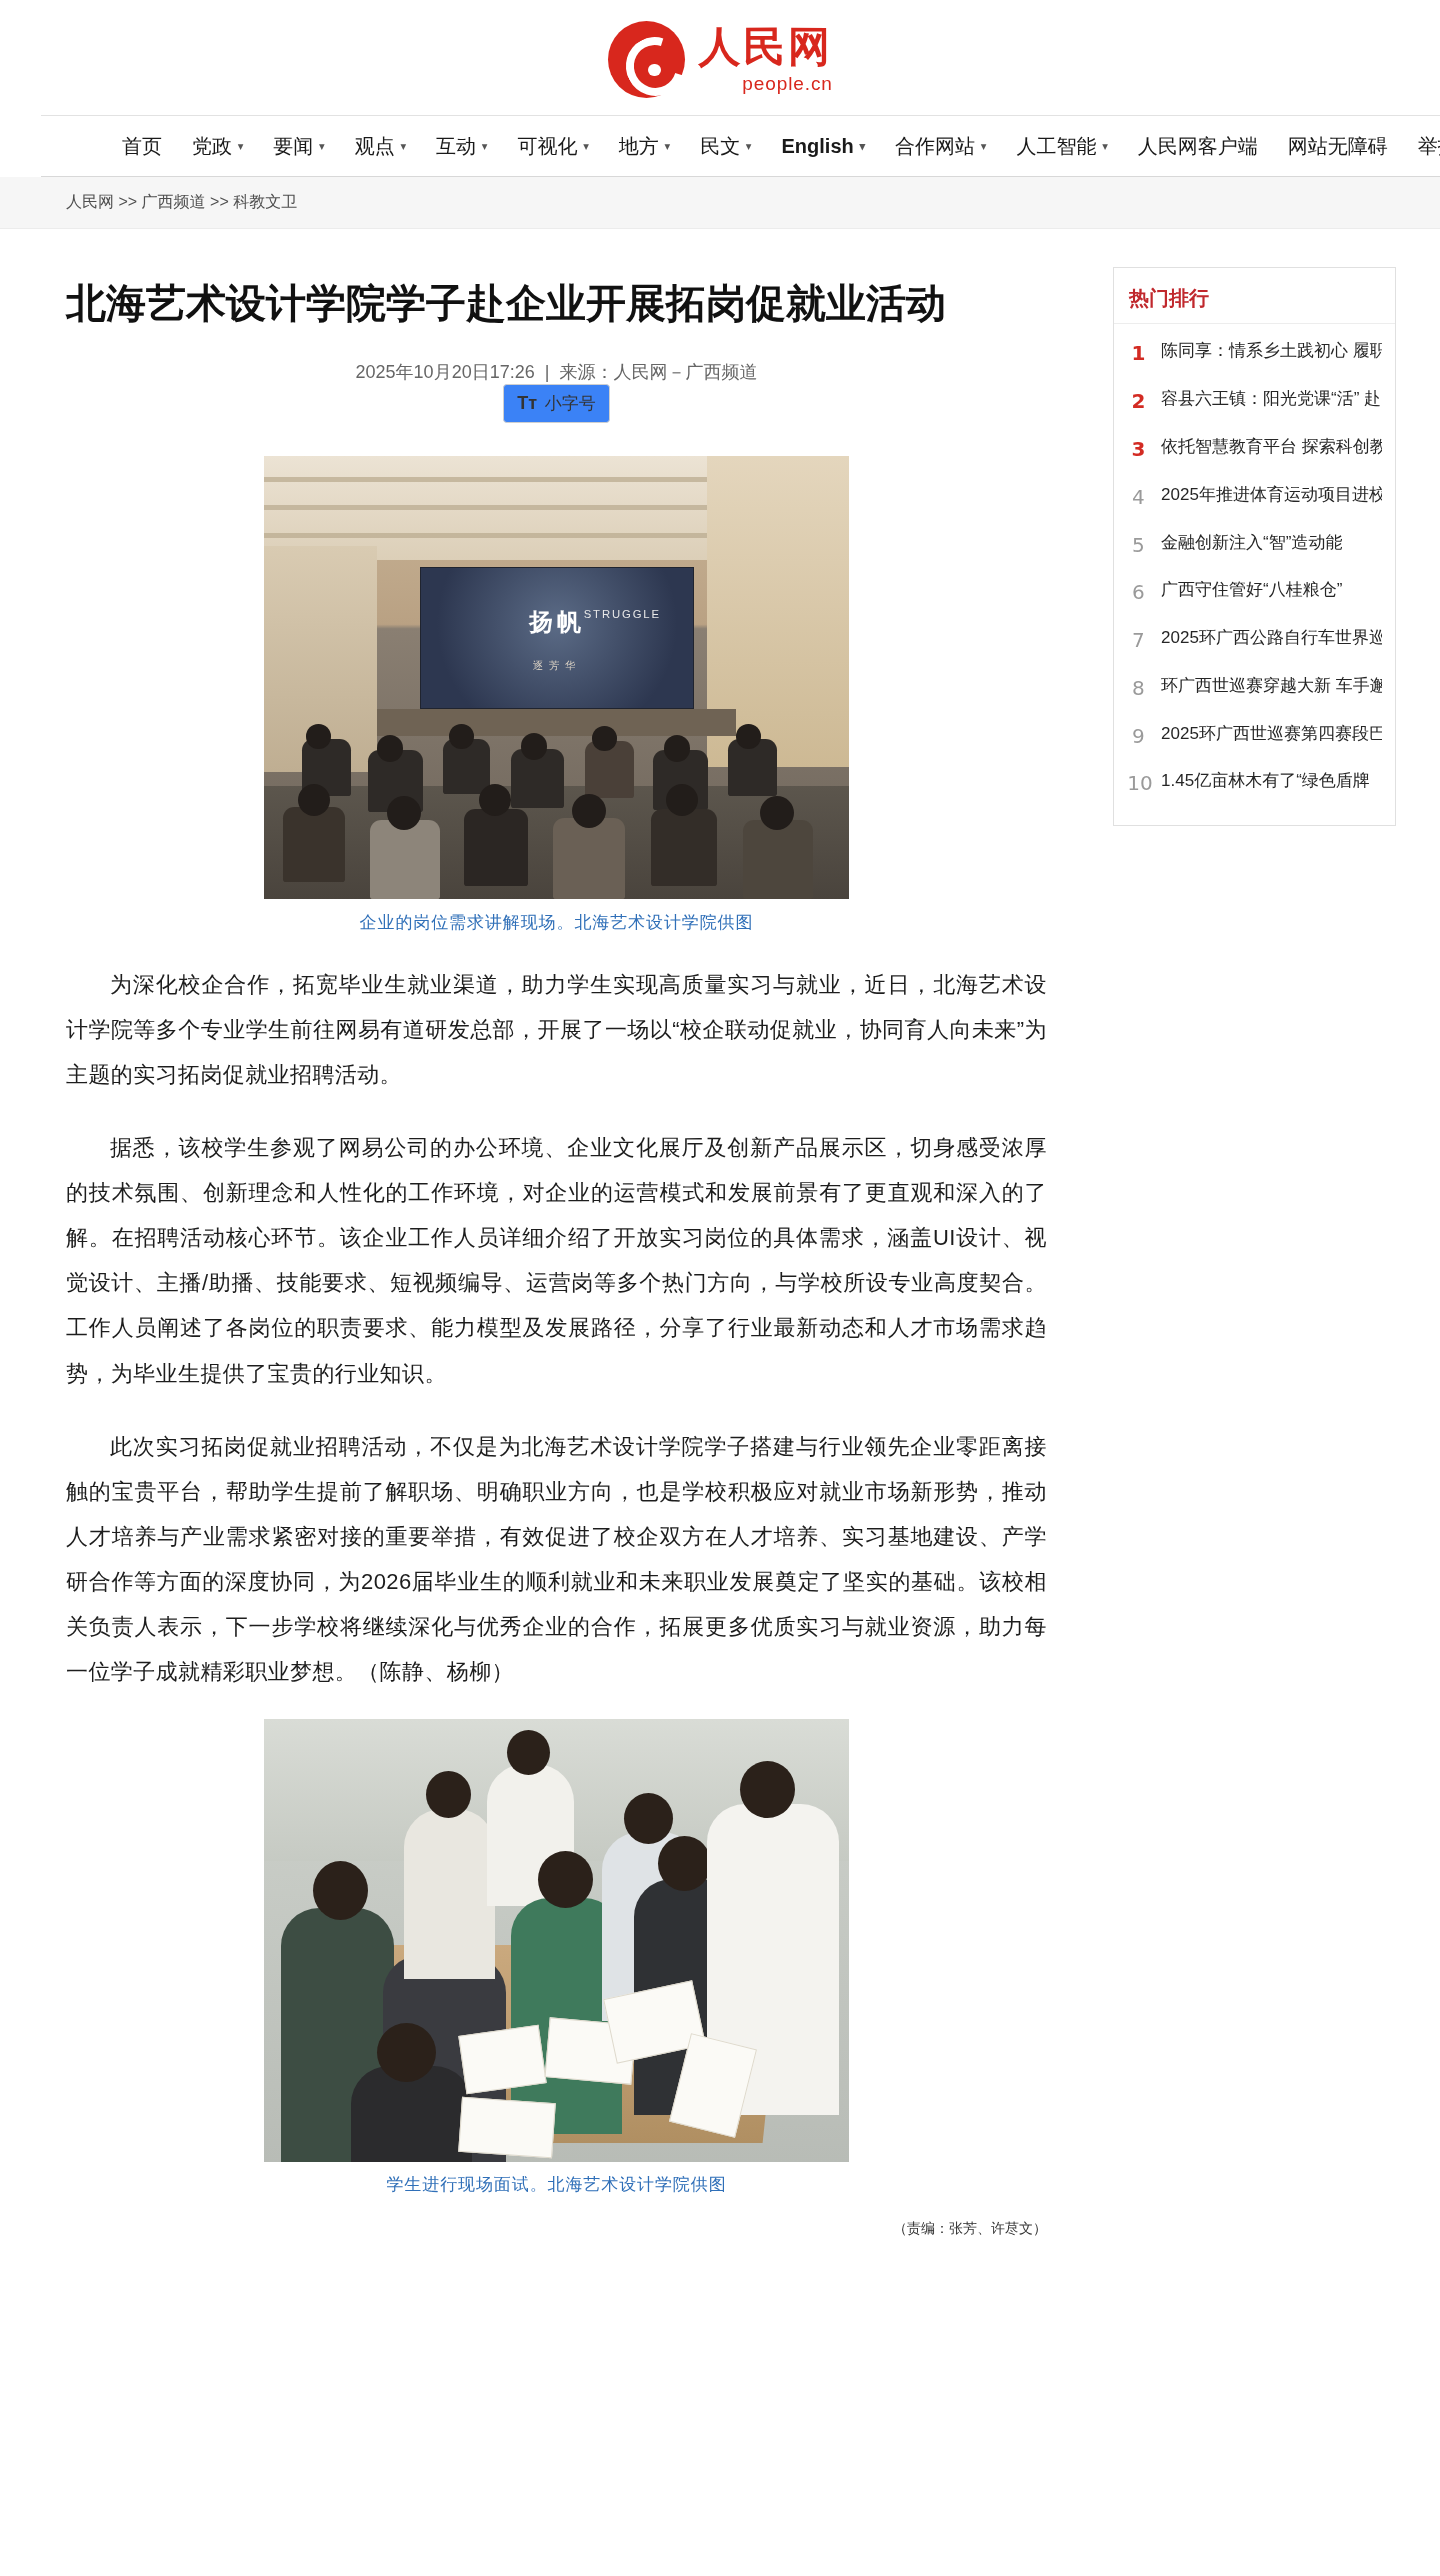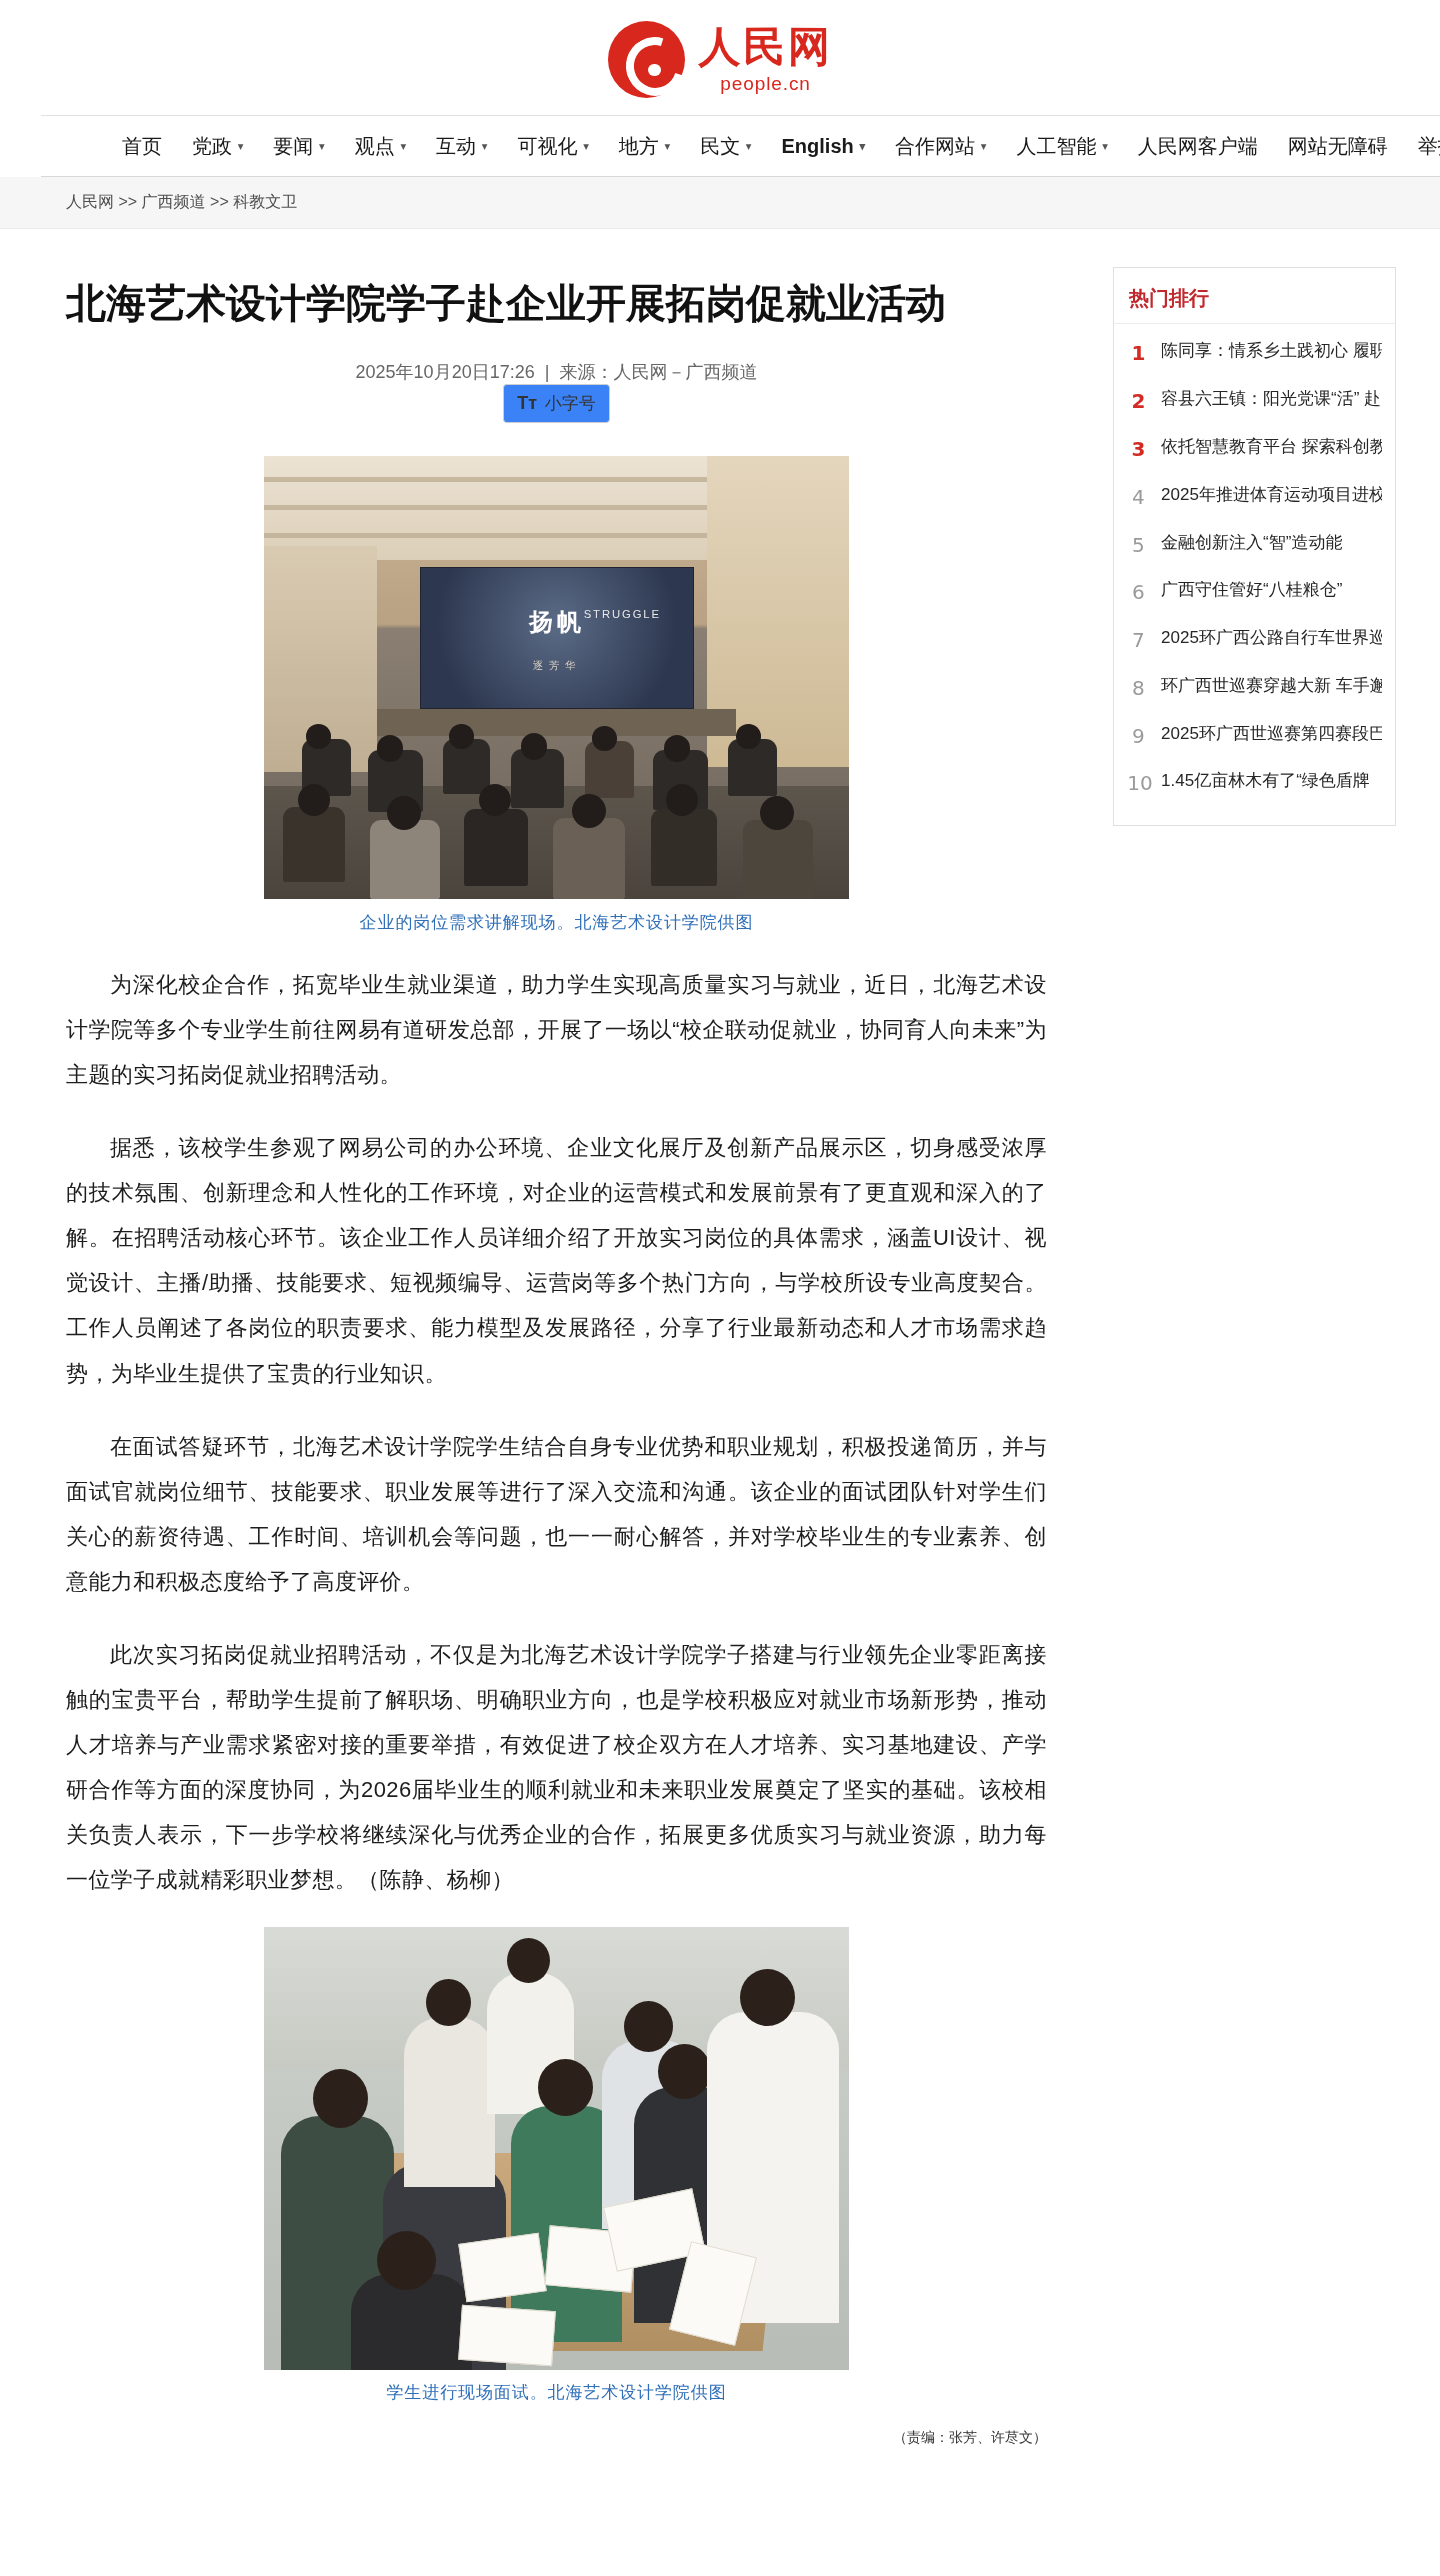--- a/index.html
+++ b/index.html
@@ -62,21 +62,21 @@
     font-size: 42px;
     font-weight: bold;
     color: #d8271d;
     letter-spacing: 2.8px;
     line-height: 1.1;
   }
   .logo-en {
     font-size: 19px;
     color: #d8271d;
     letter-spacing: 0.9px;
-    text-align: center;
+    text-align: right;
     margin-top: 1.9px;
   }
 
   
   .nav-wrap {
     border-top: 0.9px solid #e2e2e2;
     border-bottom: 0.9px solid #d8d8d8;
     background: #fff;
     height: 62px;
     margin-left: 41px;
@@ -452,21 +452,20 @@
         <div class="head" style="left:215px; top:328px; width:32px; height:32px;"></div>
         <div class="head" style="left:308px; top:338px; width:34px; height:34px;"></div>
         <div class="head" style="left:402px; top:328px; width:32px; height:32px;"></div>
         <div class="head" style="left:496px; top:340px; width:34px; height:34px;"></div>
       </div>
       <figcaption>企业的岗位需求讲解现场。北海艺术设计学院供图</figcaption>
     </figure>
 
     <p class="para">为深化校企合作，拓宽毕业生就业渠道，助力学生实现高质量实习与就业，近日，北海艺术设计学院等多个专业学生前往网易有道研发总部，开展了一场以“校企联动促就业，协同育人向未来”为主题的实习拓岗促就业招聘活动。</p>
     <p class="para">据悉，该校学生参观了网易公司的办公环境、企业文化展厅及创新产品展示区，切身感受浓厚的技术氛围、创新理念和人性化的工作环境，对企业的运营模式和发展前景有了更直观和深入的了解。在招聘活动核心环节。该企业工作人员详细介绍了开放实习岗位的具体需求，涵盖UI设计、视觉设计、主播/助播、技能要求、短视频编导、运营岗等多个热门方向，与学校所设专业高度契合。工作人员阐述了各岗位的职责要求、能力模型及发展路径，分享了行业最新动态和人才市场需求趋势，为毕业生提供了宝贵的行业知识。</p>
-    <p class="para">在面试答疑环节，北海艺术设计学院学生结合自身专业优势和职业规划，积极投递简历，并与面试官就岗位细节、技能要求、职业发展等进行了深入交流和沟通。该企业的面试团队针对学生们关心的薪资待遇、工作时间、培训机会等问题，也一一耐心解答，并对学校毕业生的专业素养、创意能力和积极态度给予了高度评价。</p>
     <p class="para">此次实习拓岗促就业招聘活动，不仅是为北海艺术设计学院学子搭建与行业领先企业零距离接触的宝贵平台，帮助学生提前了解职场、明确职业方向，也是学校积极应对就业市场新形势，推动人才培养与产业需求紧密对接的重要举措，有效促进了校企双方在人才培养、实习基地建设、产学研合作等方面的深度协同，为2026届毕业生的顺利就业和未来职业发展奠定了坚实的基础。该校相关负责人表示，下一步学校将继续深化与优秀企业的合作，拓展更多优质实习与就业资源，助力每一位学子成就精彩职业梦想。（陈静、杨柳）</p>
 
     <figure>
       <div class="photo interview">
         <div class="wall"></div>
         <div class="table"></div>
         <div class="person" style="left:17px;  top:189px; width:113px; height:255px; background:#3d4d43;"></div>
         <div class="phead" style="left:49px;  top:142px; width:55px; height:59px;"></div>
         <div class="person" style="left:119px; top:236px; width:123px; height:208px; background:#3a3b40;"></div>
         <div class="phead" style="left:142px; top:184px; width:59px; height:62px;"></div>

